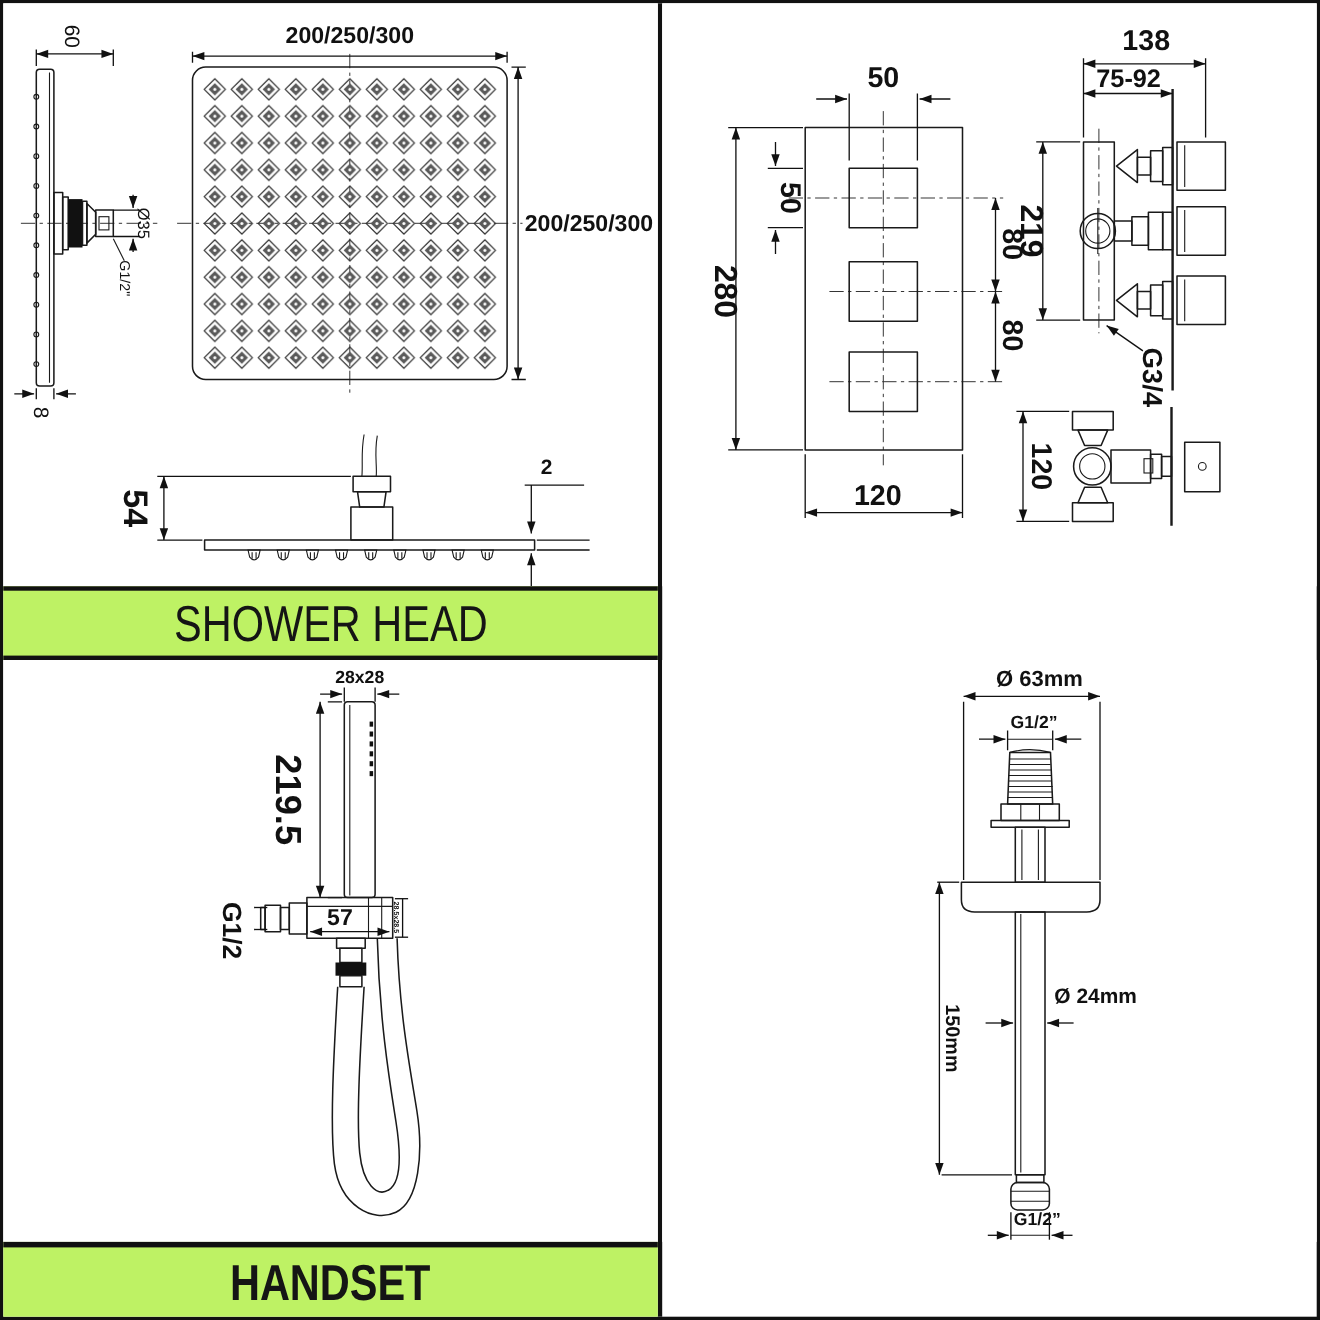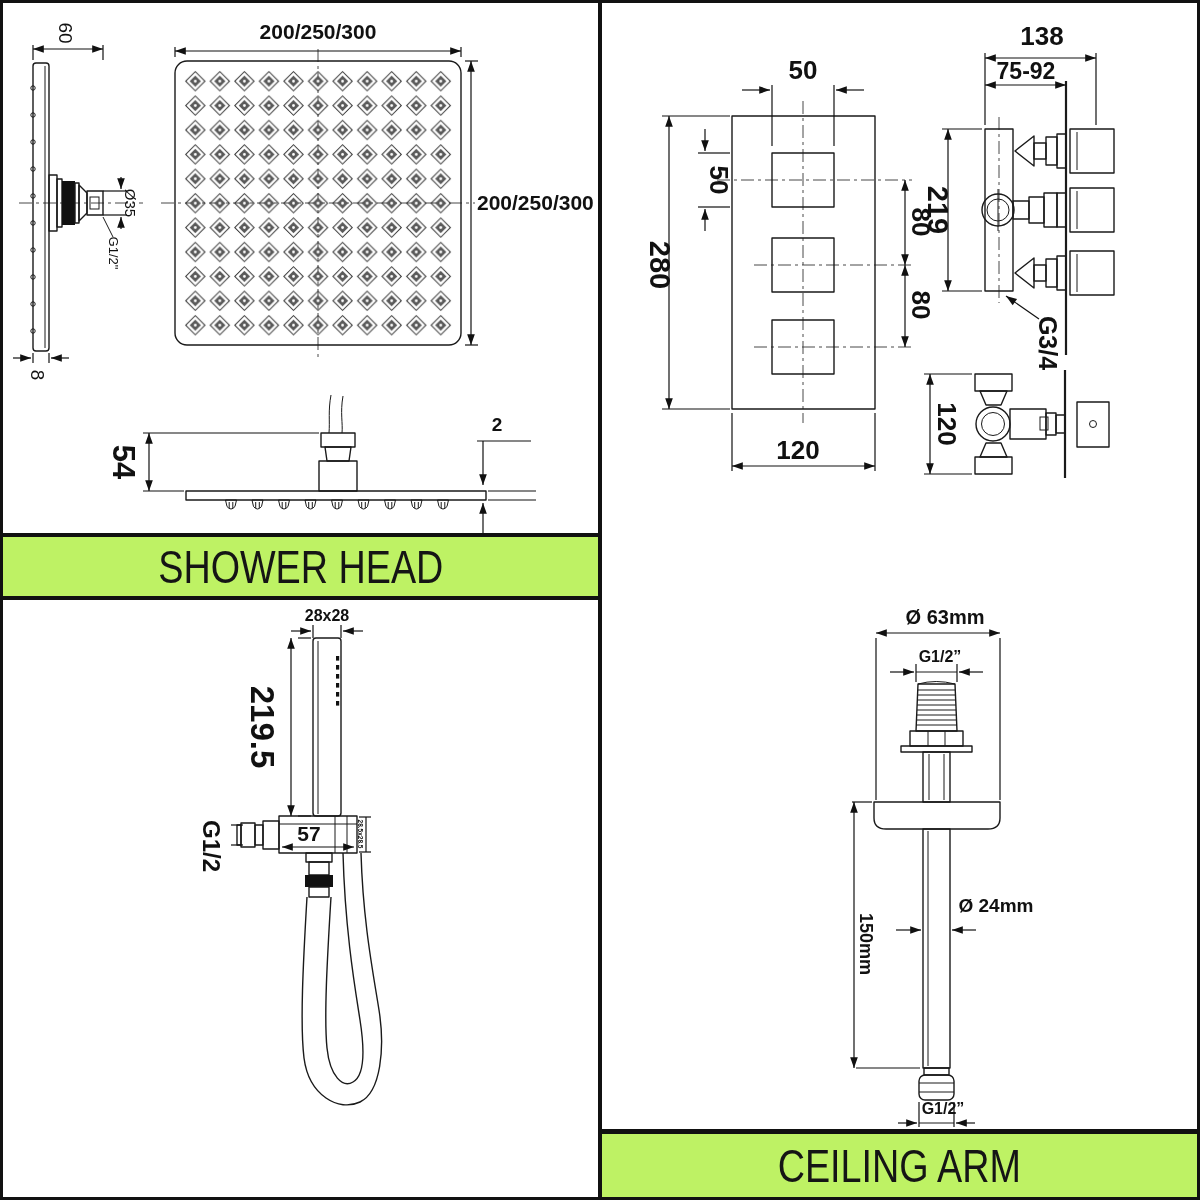--- a/index.html
+++ b/index.html
@@ -405,16 +405,16 @@
       <text font-size="16" text-anchor="middle" x="341" y="514">G1/2”</text>
       <line x1="317" y1="502" x2="317" y2="527" class="dim"></line>
       <line x1="352" y1="502" x2="352" y2="527" class="dim"></line>
       <line x1="296" y1="523" x2="315" y2="523" class="dim" marker-end="url(#ar)"></line>
       <line x1="373" y1="523" x2="354" y2="523" class="dim" marker-end="url(#ar)"></line>
       <line x1="317" y1="523" x2="352" y2="523" class="lnt"></line>
     </g>
   </svg>
   </div>
 
-  <div class="banner b2" style="grid-column:3;grid-row:4">
-    <span class="t">CEILING ARM</span>
+  <div class="banner b2 heavy" style="grid-column:1;grid-row:4">
+    <span class="t">HANDSET</span>
   </div>
 </div>
 
 </body></html>

